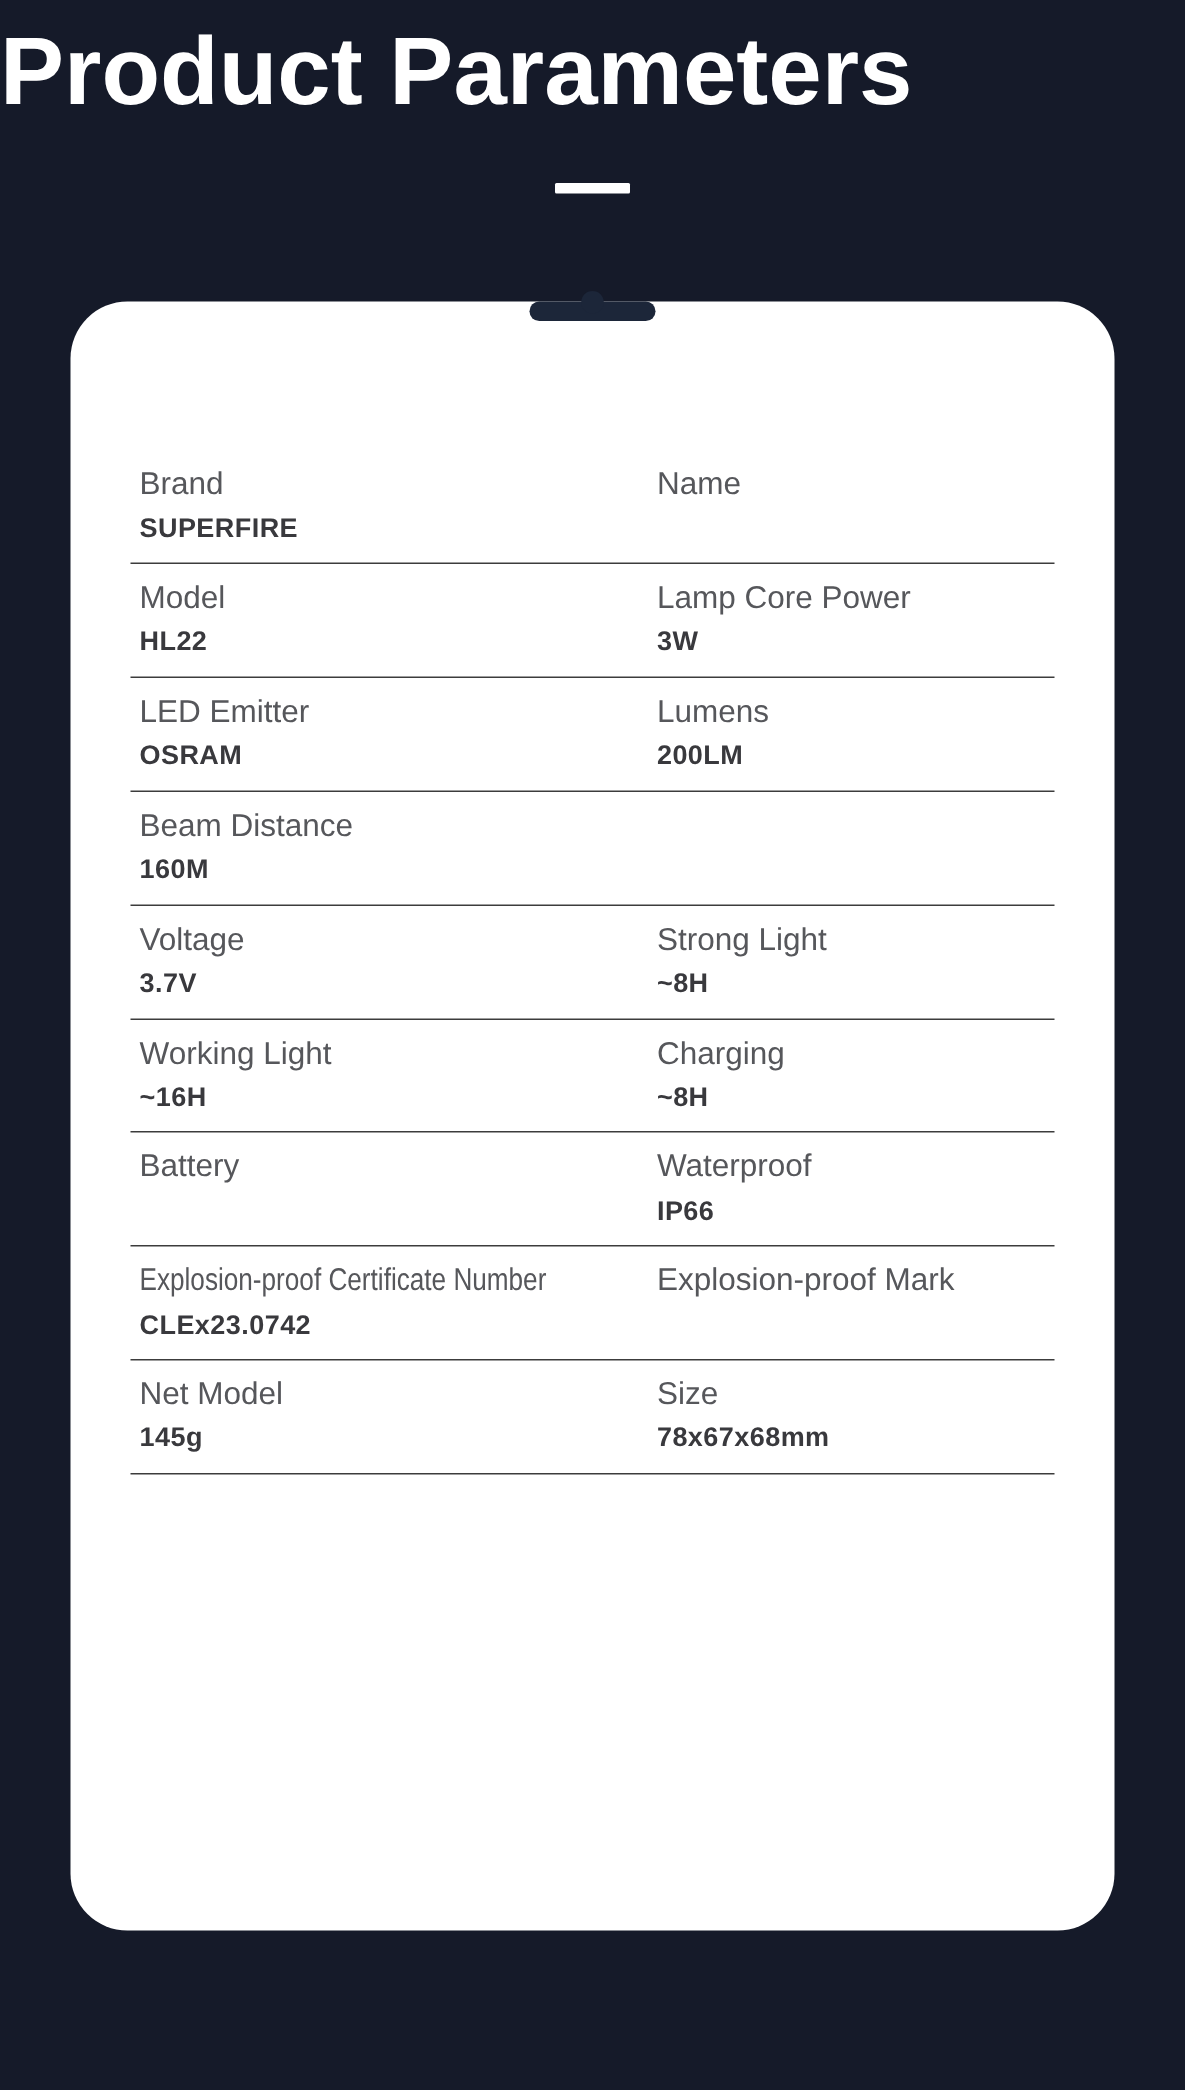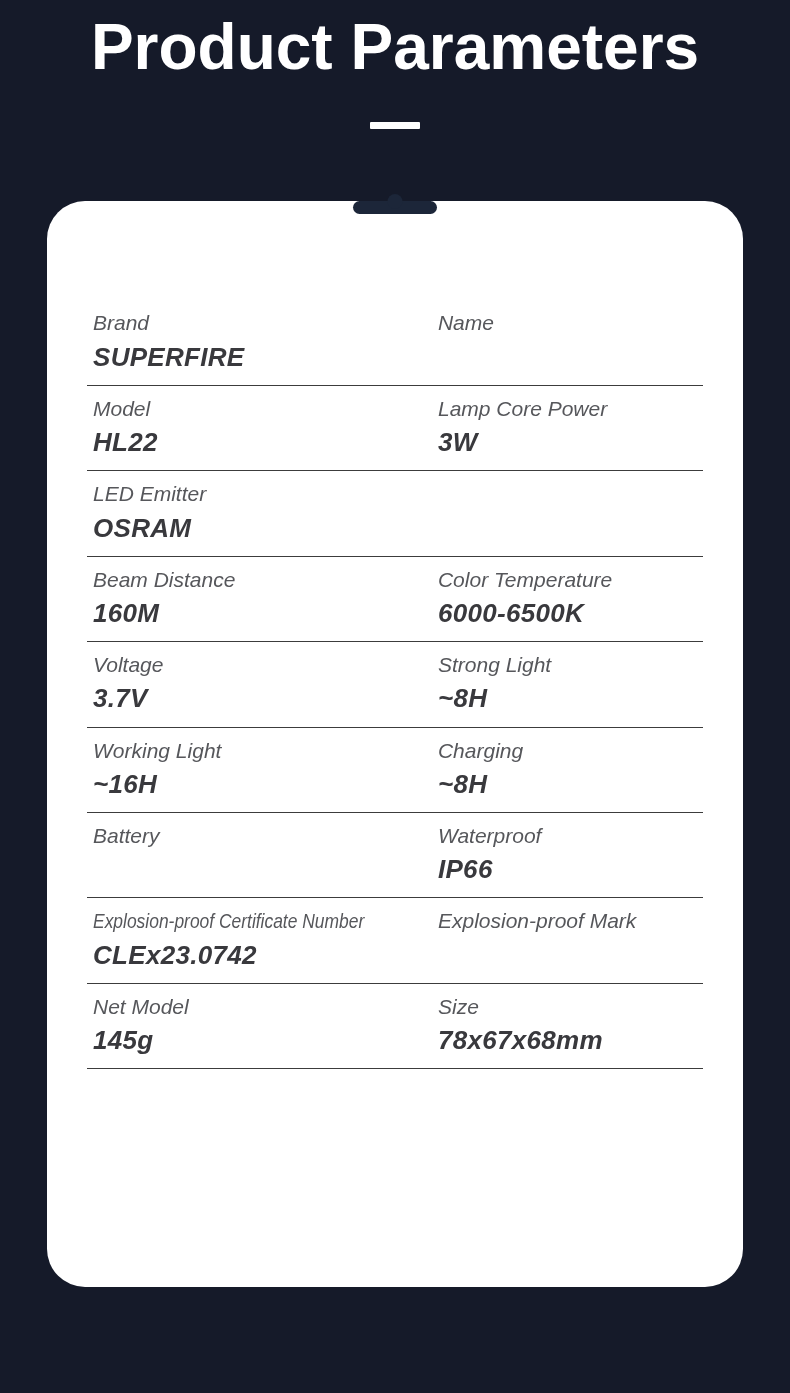--- a/index.html
+++ b/index.html
@@ -15,21 +15,21 @@
   html, body {
     width: 790px; height: 1393px;
     background: var(--bg);
     overflow: hidden;
     font-family: "Liberation Sans", "DejaVu Sans", sans-serif;
   }
   .page { width: 790px; height: 1393px; position: relative; }
 
   .page-title {
     padding-top: 12px;
-    text-align: center;
+    text-align: left;
     color: var(--title);
     font-size: 64px;
     font-weight: 700;
     letter-spacing: 0px;
     line-height: 1.1;
   }
   .title-dash {
     width: 50px; height: 7px;
     background: #ffffff;
     margin: 40px auto 0;
@@ -63,40 +63,40 @@
     transform: translateX(-50%);
   }
 
   .param-table { margin-top: 86px; }
 
   .param-row {
     display: flex;
     border-bottom: 1px solid var(--divider);
     padding: 10px 0 12px;
   }
-  .param-cell { padding-left: 6px; font-style: italic; }
+  .param-cell { padding-left: 6px; }
   .param-cell.left  { width: 56%; }
   .param-cell.right { width: 44%; }
 
   .param-label {
     display: block;
     color: var(--label);
     font-size: 21px;
     font-weight: 400;
     line-height: 1.25;
     white-space: nowrap;
   }
   .param-label.condensed {
     transform: scaleX(0.83);
     transform-origin: left center;
   }
   .param-value {
     margin-top: 5px;
     color: var(--value);
-    font-size: 26px;
+    font-size: 18px;
     font-weight: 700;
     line-height: 1.2;
     letter-spacing: 0.3px;
     white-space: pre-wrap;
   }
 </style>
 </head>
 <body>
 
 <div class="page">
@@ -123,29 +123,29 @@
           <div class="param-cell right">
             <span class="param-label">Lamp Core Power</span>
             <div class="param-value">3W</div>
           </div>
         </div>
         <div class="param-row">
           <div class="param-cell left">
             <span class="param-label">LED Emitter</span>
             <div class="param-value">OSRAM</div>
           </div>
+          <div class="param-cell right">
+            <span class="param-label">Lumens</span>
+            <div class="param-value">200LM</div>
+          </div>
         </div>
         <div class="param-row">
           <div class="param-cell left">
             <span class="param-label">Beam Distance</span>
             <div class="param-value">160M</div>
-          </div>
-          <div class="param-cell right">
-            <span class="param-label">Color Temperature</span>
-            <div class="param-value">6000-6500K</div>
           </div>
         </div>
         <div class="param-row">
           <div class="param-cell left">
             <span class="param-label">Voltage</span>
             <div class="param-value">3.7V</div>
           </div>
           <div class="param-cell right">
             <span class="param-label">Strong Light</span>
             <div class="param-value">~8H</div>

